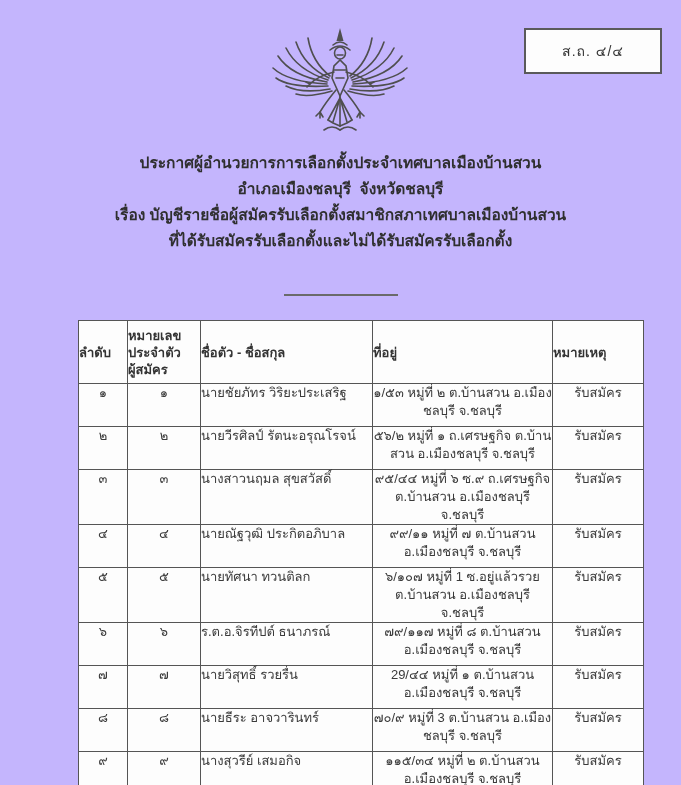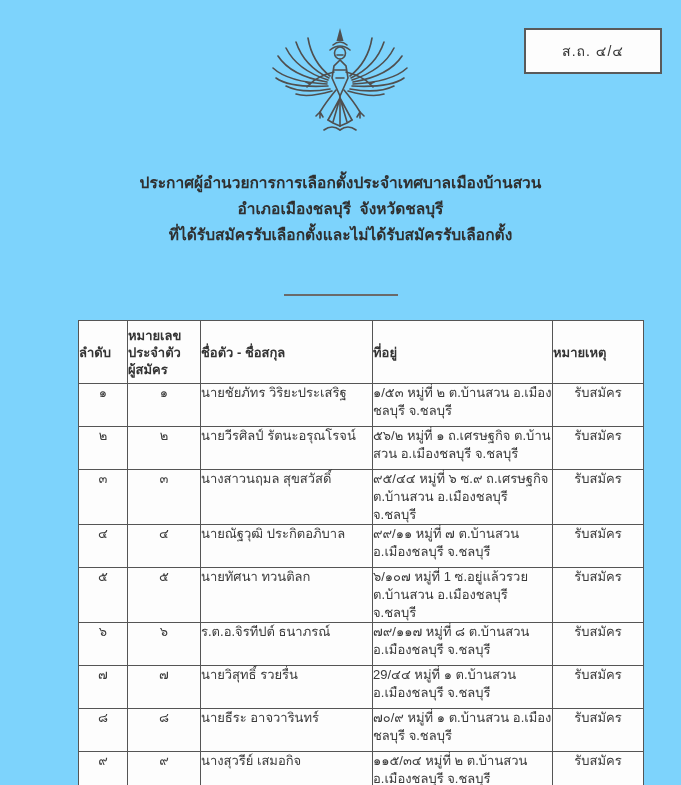--- a/index.html
+++ b/index.html
@@ -11,21 +11,21 @@
     width: 681px;
     height: 785px;
     position: relative;
     font-family: "Liberation Sans", sans-serif;
     color: #383838;
     overflow: hidden;
   }
   .page {
     position: absolute;
     inset: 0;
-    background: #7dd3fc;
+    background: #c4b5fd;
   }
   
   .form-code-box {
     position: absolute;
     left: 524px;
     top: 28px;
     width: 134px;
     height: 42px;
     border: 2px solid #5a5a5a;
     display: flex;
@@ -44,21 +44,20 @@
     width: 140px;
     height: 114px;
   }
   
   .title-block {
     position: absolute;
     top: 150px;
     left: 0;
     width: 681px;
     text-align: center;
-    margin-top: 20px;
   }
   .title-line {
     font-size: 15.5px;
     line-height: 26px;
     font-weight: 600;
     color: #2f2f2f;
     white-space: pre-wrap;
   }
   .divider {
     position: absolute;
@@ -102,21 +101,21 @@
     line-height: 18px;
   }
   td.c-order, td.c-number, td.c-remark {
     text-align: center;
     padding-top: 6px;
   }
   td.c-name {
     padding-top: 6px;
   }
   td.c-address {
-    text-align: left;
+    text-align: center;
     padding: 4px 4px 2px 8px;
     margin-left: 28px;
   }
   .col-order   { width: 49px; }
   .col-number  { width: 73px; }
   .col-name    { width: 172px; }
   .col-address { width: 180px; }
   .col-remark  { width: 91px; }
   svg .ln {
     fill: none;
@@ -169,20 +168,21 @@
 
     <path class="ln" d="M70 34 L64 40 L62 52 L70 70 L78 52 L76 40 Z"></path>
     <path class="ln" d="M64 44 L76 44 M66 52 L74 52"></path>
 
     <path class="ln" d="M70 70 L70 100"></path>
   </svg>
 
   <div class="title-block">
     <div class="title-line">ประกาศผู้อำนวยการการเลือกตั้งประจำเทศบาลเมืองบ้านสวน</div>
     <div class="title-line">อำเภอเมืองชลบุรี  จังหวัดชลบุรี</div>
+    <div class="title-line">เรื่อง บัญชีรายชื่อผู้สมัครรับเลือกตั้งสมาชิกสภาเทศบาลเมืองบ้านสวน</div>
     <div class="title-line">ที่ได้รับสมัครรับเลือกตั้งและไม่ได้รับสมัครรับเลือกตั้ง</div>
   </div>
 
   <div class="divider"></div>
 
   <table class="candidates">
     <colgroup>
       <col class="col-order">
       <col class="col-number">
       <col class="col-name">
@@ -247,21 +247,21 @@
     <td class="c-order">๗</td>
     <td class="c-number">๗</td>
     <td class="c-name">นายวิสุทธิ์ รวยรื่น</td>
     <td class="c-address">29/๔๔ หมู่ที่ ๑ ต.บ้านสวน อ.เมืองชลบุรี จ.ชลบุรี</td>
     <td class="c-remark">รับสมัคร</td>
   </tr>
         <tr>
     <td class="c-order">๘</td>
     <td class="c-number">๘</td>
     <td class="c-name">นายธีระ อาจวารินทร์</td>
-    <td class="c-address">๗๐/๙ หมู่ที่ ๑ ต.บ้านสวน อ.เมือง ชลบุรี จ.ชลบุรี</td>
+    <td class="c-address">๗๐/๙ หมู่ที่ 3 ต.บ้านสวน อ.เมือง ชลบุรี จ.ชลบุรี</td>
     <td class="c-remark">รับสมัคร</td>
   </tr>
         <tr>
     <td class="c-order">๙</td>
     <td class="c-number">๙</td>
     <td class="c-name">นางสุวรีย์ เสมอกิจ</td>
     <td class="c-address">๑๑๕/๓๔ หมู่ที่ ๒ ต.บ้านสวน อ.เมืองชลบุรี จ.ชลบุรี</td>
     <td class="c-remark">รับสมัคร</td>
   </tr>
       </tbody>

